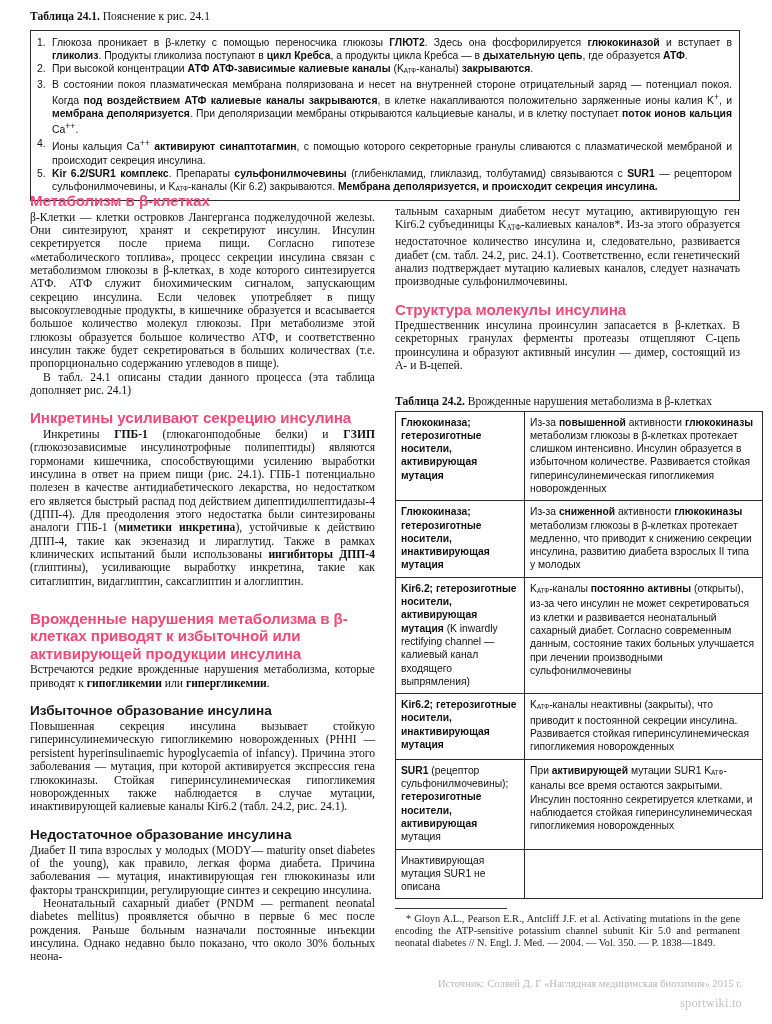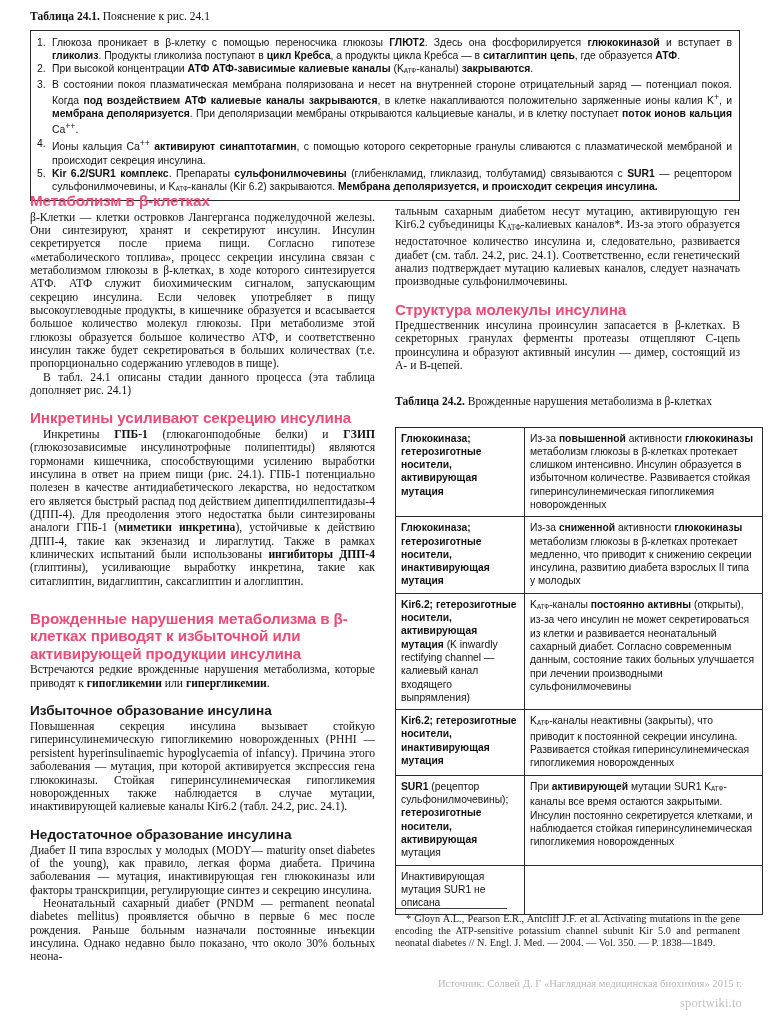--- a/index.html
+++ b/index.html
@@ -103,21 +103,21 @@
     color:#111;
     hyphens:manual;
   }
   p.body.indent{text-indent:13px;}
   p.body + p.body{margin-top:0;}
   .gap{height:12px;}
   .gap-lg{height:22px;}
   .cap242{
     font-family:"Liberation Serif", serif;
     font-size:11.5px;
-    margin:0 0 20px 0;
+    margin:0 0 4px 0;
   }
   table.t242{
     border-collapse:collapse;
     width:345px;
     table-layout:fixed;
     border:1.1px solid #2b2b2b;
   }
   table.t242 td{
     border:1.1px solid #2b2b2b;
     vertical-align:top;
@@ -177,21 +177,21 @@
 <body>
 
 <div class="page">
 
   <div class="tbl-caption" id="caption-241">
     <span class="cap-num">Таблица 24.1.</span><span class="cap-txt"> Пояснение к рис. 24.1</span>
   </div>
 
   <div id="box-241">
     <ol>
-      <li>Глюкоза проникает в β-клетку с помощью переносчика глюкозы <span class="b">ГЛЮТ2</span>. Здесь она фосфорилируется <span class="b">глюкокиназой</span> и вступает в <span class="b">гликолиз</span>. Продукты гликолиза поступают в <span class="b">цикл Кребса</span>, а продукты цикла Кребса — в <span class="b">ситаглиптин цепь</span>, где образуется <span class="b">АТФ</span>.</li>
+      <li>Глюкоза проникает в β-клетку с помощью переносчика глюкозы <span class="b">ГЛЮТ2</span>. Здесь она фосфорилируется <span class="b">глюкокиназой</span> и вступает в <span class="b">гликолиз</span>. Продукты гликолиза поступают в <span class="b">цикл Кребса</span>, а продукты цикла Кребса — в <span class="b">дыхательную цепь</span>, где образуется <span class="b">АТФ</span>.</li>
       <li>При высокой концентрации <span class="b">АТФ АТФ-зависимые калиевые каналы</span> (K<span class="sub">АТФ</span>-каналы) <span class="b">закрываются</span>.</li>
       <li>В состоянии покоя плазматическая мембрана поляризована и несет на внутренней стороне отрицательный заряд — потенциал покоя. Когда <span class="b">под воздействием АТФ калиевые каналы закрываются</span>, в клетке накапливаются положительно заряженные ионы калия K<sup>+</sup>, и <span class="b">мембрана деполяризуется</span>. При деполяризации мембраны открываются кальциевые каналы, и в клетку поступает <span class="b">поток ионов кальция</span> Ca<sup>++</sup>.</li>
       <li>Ионы кальция Ca<sup>++</sup> <span class="b">активируют синаптотагмин</span>, с помощью которого секреторные гранулы сливаются с плазматической мембраной и происходит секреция инсулина.</li>
       <li><span class="b">Kir 6.2/SUR1 комплекс</span>. Препараты <span class="b">сульфонилмочевины</span> (глибенкламид, гликлазид, толбутамид) связываются с <span class="b">SUR1</span> — рецептором сульфонилмочевины, и K<span class="sub">АТФ</span>-каналы (Kir 6.2) закрываются. <span class="b">Мембрана деполяризуется, и происходит секреция инсулина.</span></li>
     </ol>
   </div>
 
   <div class="col" id="col-left">
 
     <h2 class="hd-pink">Метаболизм в β-клетках</h2>

